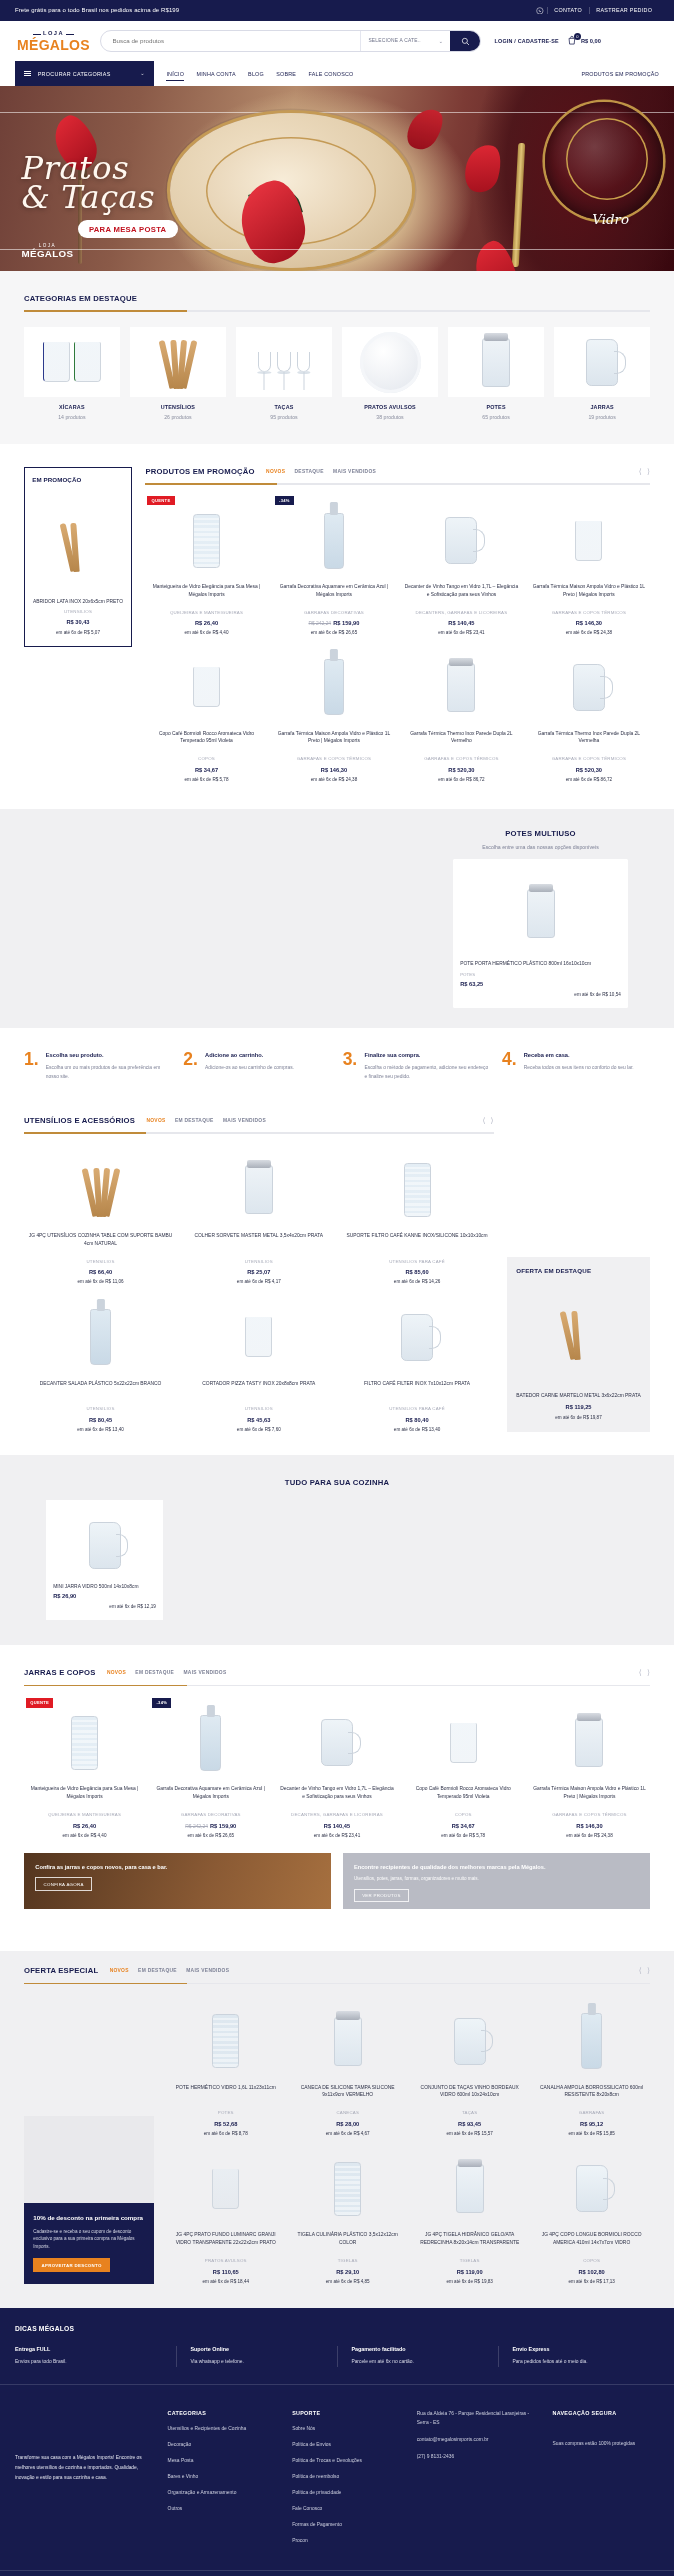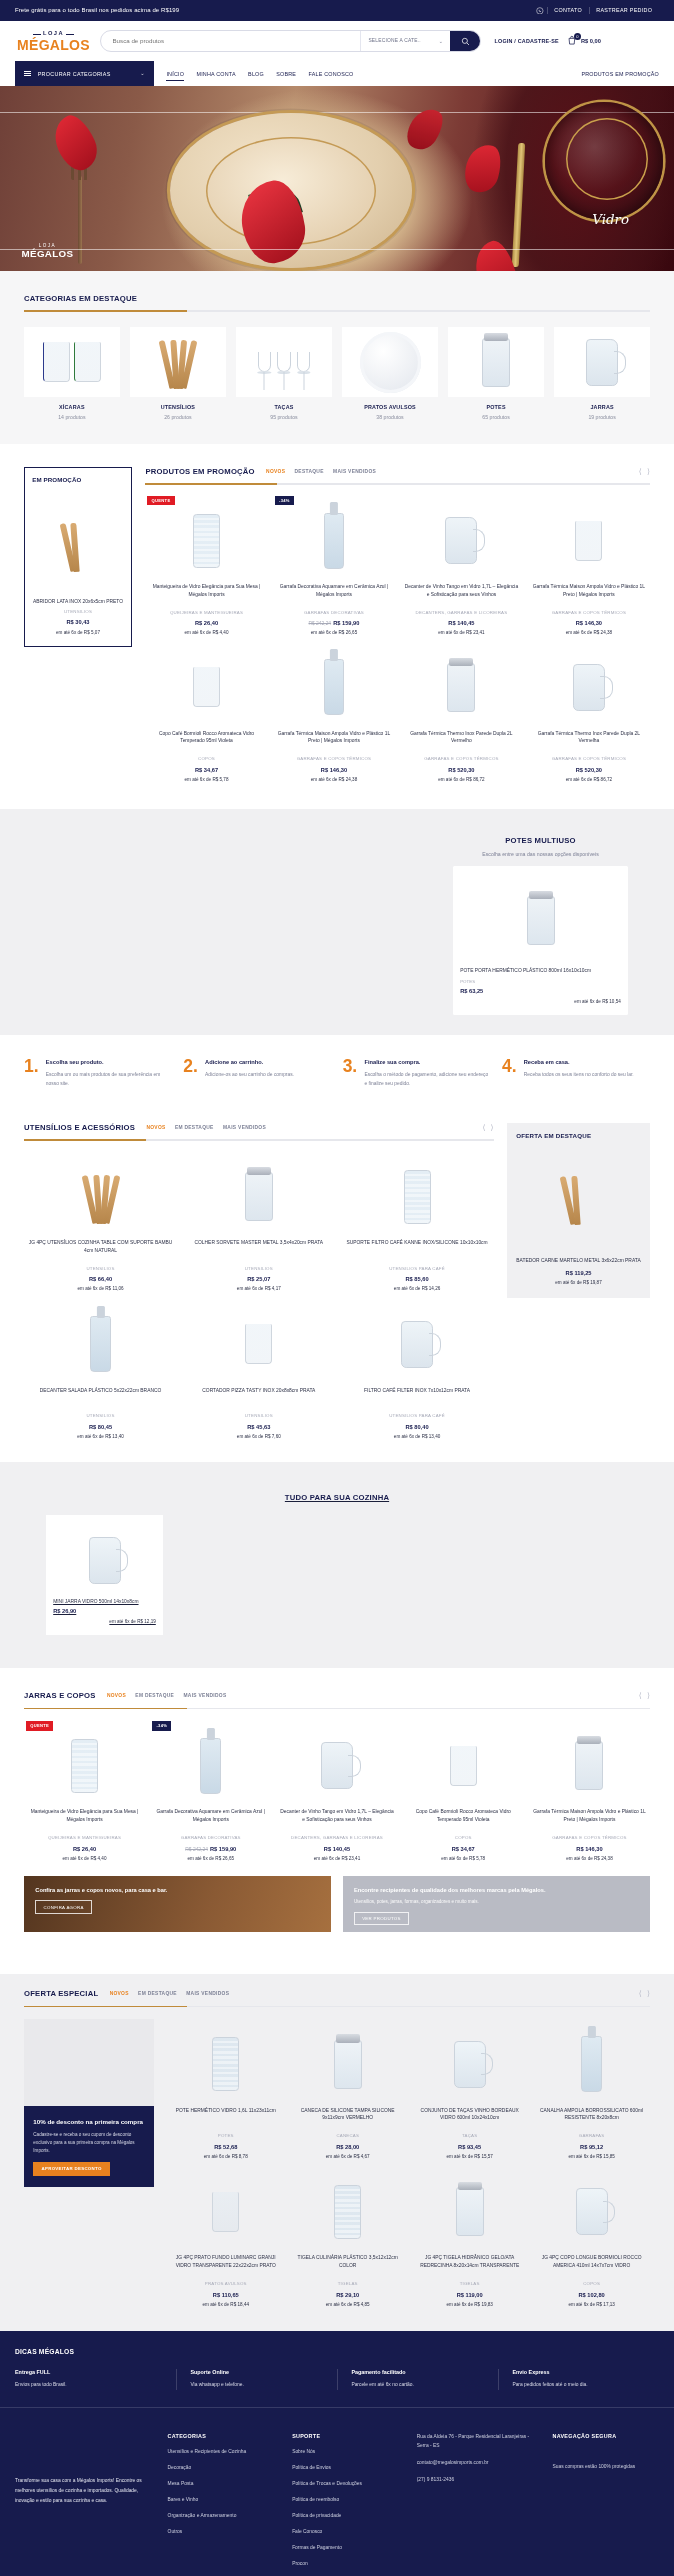--- a/index.html
+++ b/index.html
@@ -157,21 +157,21 @@
   .gl-util i:nth-child(1){left:1px;transform:rotate(-13deg);} .gl-util i:nth-child(2){left:8.8px;transform:rotate(-4deg);}
   .gl-util i:nth-child(3){left:16px;transform:rotate(5deg);} .gl-util i:nth-child(4){left:23px;transform:rotate(13deg);}
   .gl-bottle { width: 20.6px; height: 56px; border: 1px solid #cbd3dc; border-radius: 2.6px 2.6px 4.1px 4.1px; background: linear-gradient(180deg,#dfeaf2,#c9d9e6); position: relative; }
   .gl-bottle::before { content: ""; position: absolute; top: -11.3px; left: 50%; transform: translateX(-50%); width: 8.2px; height: 12.4px; background: #cbd3dc; border-radius: 1.5px; }
 
   
   .multiuso { background: #f0f0f2; padding: 19.6px 0 20.6px; margin-top: 3.1px; }
   .multiuso-in { width: 582px; margin: 0 auto; display: flex; align-items: center; }
   .multiuso-left { flex: 1; height: 155px; }
   .multiuso-right { width: 175px; text-align: center; }
-  .multiuso-right h3 { font-size: 7.7px; font-weight: 800; color: #171b4d; letter-spacing: 0.2px; margin-top: 7px; }
+  .multiuso-right h3 { font-size: 7.7px; font-weight: 800; color: #171b4d; letter-spacing: 0.2px; }
   .multiuso-right p.sub { font-size: 5.2px; color: #7d8196; margin-top: 6.2px; }
   .mini-card { background: #fff; margin-top: 9.3px; padding: 8.2px 7.2px 10.3px; border-radius: 1.5px; text-align: left; }
   .mini-card .mc-img { height: 93px; display: flex; align-items: center; justify-content: center; }
   .mini-card .mc-name { font-size: 4.9px; color: #2b2f45; line-height: 1.5; }
   .mini-card .mc-cat { font-size: 4.4px; color: #a7aab8; margin-top: 4.1px; }
   .mini-card .mc-price { font-size: 5.7px; font-weight: 800; color: #171b4d; margin-top: 4.1px; }
   .mini-card .mc-inst { font-size: 4.6px; color: #2b2f45; margin-top: 5.2px; text-align: right; }
 
   
   .steps { display: grid; grid-template-columns: repeat(4, 1fr); gap: 11.3px; padding: 24px 0 20.6px; }
@@ -181,26 +181,26 @@
   .step p { font-size: 4.9px; color: #7d8196; margin-top: 6.2px; line-height: 1.8; }
 
   
   .offer-card { width: 143px; flex-shrink: 0; background: #f0f0f2; padding: 9.3px 9.3px 12.4px; }
   .offer-card h4 { font-size: 6.2px; font-weight: 800; color: #171b4d; letter-spacing: 0.2px; }
   .offer-card .oc-img { height: 118px; display: flex; align-items: center; justify-content: center; }
   .offer-card .oc-name { font-size: 4.9px; color: #2b2f45; text-align: center; line-height: 1.5; }
   .offer-card .oc-price { font-size: 5.7px; font-weight: 800; color: #171b4d; text-align: center; margin-top: 5.2px; }
   .offer-card .oc-inst { font-size: 4.6px; color: #2b2f45; text-align: center; margin-top: 4.6px; }
 
-  .split { display: flex; gap: 13.4px; align-items: flex-start; margin-top: 13.4px; }
+  .split { display: flex; gap: 13.4px; align-items: flex-end; margin-top: 13.4px; }
   .split .pgrid3 { flex: 1; display: grid; grid-template-columns: repeat(3, 1fr); gap: 8.2px 5.2px; }
 
   
   .cozinha { background: #f0f0f2; padding: 18.5px 0 21.6px; }
-  .cozinha-in { width: 582px; margin: 12px auto; text-decoration: underline; }
+  .cozinha-in { width: 582px; margin: 4px auto; }
   .cozinha h3 { font-size: 7.7px; font-weight: 800; color: #171b4d; text-align: center; letter-spacing: 0.2px; }
   .cozinha-card { background: #fff; width: 117px; margin-top: 13.4px; padding: 7.2px 7.2px 10.3px; }
   .cozinha-card .cc-img { height: 77px; display: flex; align-items: center; justify-content: center; }
   .cozinha-card .cc-name { font-size: 4.9px; color: #2b2f45; }
   .cozinha-card .cc-price { font-size: 5.7px; font-weight: 800; color: #171b4d; margin-top: 4.1px; }
   .cozinha-card .cc-inst { font-size: 4.6px; color: #2b2f45; margin-top: 5.2px; text-align: right; }
 
   
   .duo { display: grid; grid-template-columns: 1fr 1fr; gap: 11.3px; margin-top: 15.5px; }
   .duo-card { height: 56px; padding: 9.3px 11.3px; color: #fff; position: relative; }
@@ -328,20 +328,27 @@
   <div class="leaf"></div>
   <div class="glass"></div>
   <div class="glass2"></div>
   <div class="knife"></div>
   <div class="fork"></div>
   <div class="petal p1"></div>
   <div class="petal p2"></div>
   <div class="petal p3"></div>
   <div class="petal p4"></div>
   <div class="petal p5"></div>
+  <div class="hero-copy">
+    <div class="hero-title">
+      <span>Pratos</span>
+      <span>&amp; Taças</span>
+    </div>
+    <span class="hero-pill">PARA MESA POSTA</span>
+  </div>
   <div class="hero-amor">Vidro</div>
   <div class="hero-logo">
     <div class="hl1">LOJA</div>
     <div class="hl2">MÉGALOS</div>
   </div>
   <div class="hero-rule2"></div>
 </div>
 
 <div class="band-gray">
   <div class="wrap sec-pad">

